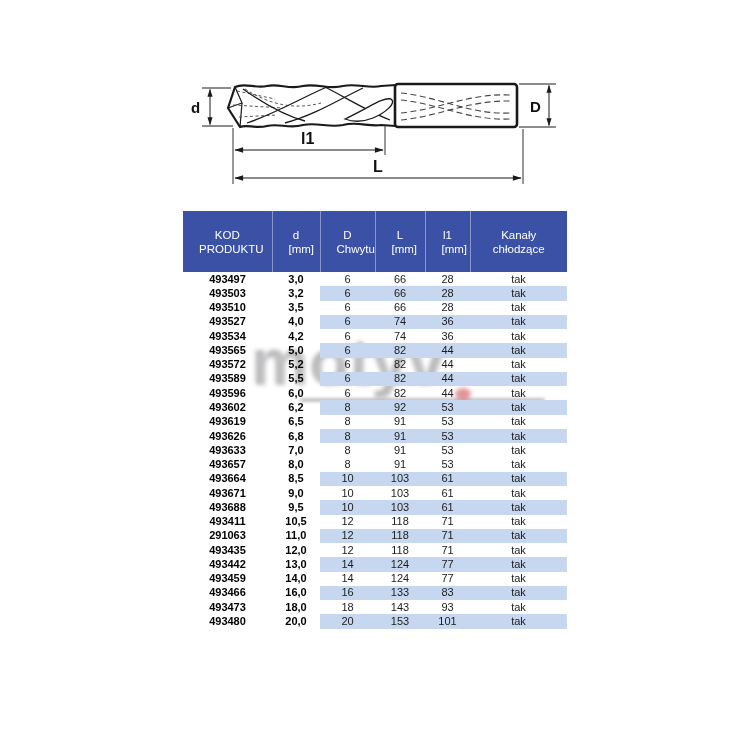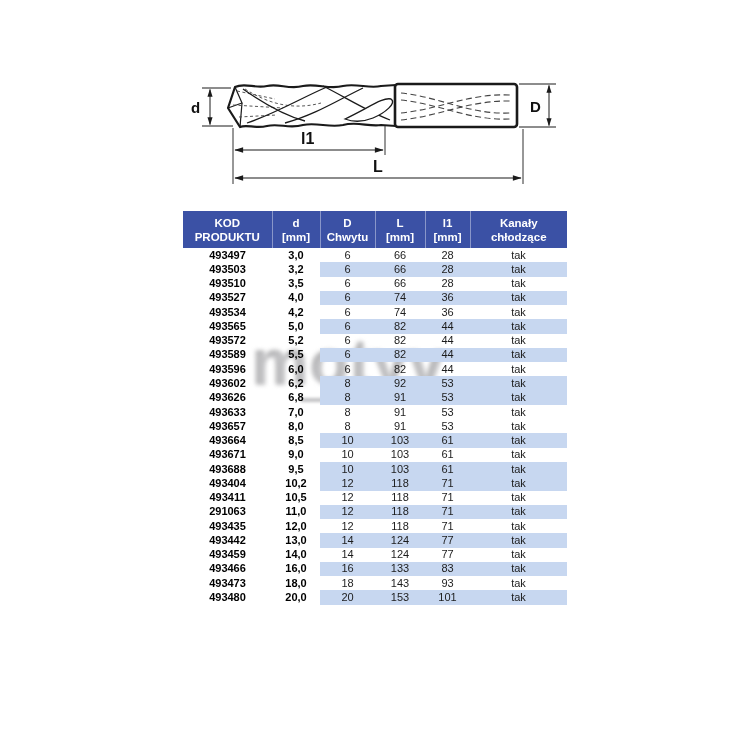--- a/index.html
+++ b/index.html
@@ -35,22 +35,22 @@
     border-collapse:collapse;table-layout:fixed;width:384px;
     font-family:"Liberation Sans",sans-serif;
   }
   table.products col:nth-child(1){width:89px;}
   table.products col:nth-child(2){width:48px;}
   table.products col:nth-child(3){width:55px;}
   table.products col:nth-child(4){width:50px;}
   table.products col:nth-child(5){width:45px;}
   table.products col:nth-child(6){width:97px;}
   table.products th{
-    background:var(--header-bg,#3b51a5);color:#fff;font-weight:bold;
-    font-size:11.5px;line-height:14px;height:29px;padding:4px;
+    background:var(--header-bg,#3b51a5);color:#fff;font-weight:normal;
+    font-size:11.5px;line-height:14px;height:29px;padding:16px;
     text-align:center;vertical-align:middle;
   }
   table.products th + th{border-left:1px solid rgba(255,255,255,0.4);}
   table.products th span{display:block;}
   table.products td{
     height:14.27px;padding:0;text-align:center;vertical-align:middle;
     font-size:11px;line-height:11px;color:#1c1c1c;white-space:nowrap;
   }
   table.products td:nth-child(1),
   table.products td:nth-child(2){font-weight:bold;color:#000;}
@@ -246,20 +246,28 @@
             <td class="hl">tak</td>
           </tr>
           <tr class="alt">
             <td>493602</td>
             <td>6,2</td>
             <td class="hl">8</td>
             <td class="hl">92</td>
             <td class="hl">53</td>
             <td class="hl">tak</td>
           </tr>
+          <tr>
+            <td>493619</td>
+            <td>6,5</td>
+            <td class="hl">8</td>
+            <td class="hl">91</td>
+            <td class="hl">53</td>
+            <td class="hl">tak</td>
+          </tr>
           <tr class="alt">
             <td>493626</td>
             <td>6,8</td>
             <td class="hl">8</td>
             <td class="hl">91</td>
             <td class="hl">53</td>
             <td class="hl">tak</td>
           </tr>
           <tr>
             <td>493633</td>
@@ -294,28 +302,20 @@
             <td class="hl">tak</td>
           </tr>
           <tr class="alt">
             <td>493688</td>
             <td>9,5</td>
             <td class="hl">10</td>
             <td class="hl">103</td>
             <td class="hl">61</td>
             <td class="hl">tak</td>
           </tr>
-          <tr class="alt">
-            <td>493404</td>
-            <td>10,2</td>
-            <td class="hl">12</td>
-            <td class="hl">118</td>
-            <td class="hl">71</td>
-            <td class="hl">tak</td>
-          </tr>
           <tr>
             <td>493411</td>
             <td>10,5</td>
             <td class="hl">12</td>
             <td class="hl">118</td>
             <td class="hl">71</td>
             <td class="hl">tak</td>
           </tr>
           <tr class="alt">
             <td>291063</td>

